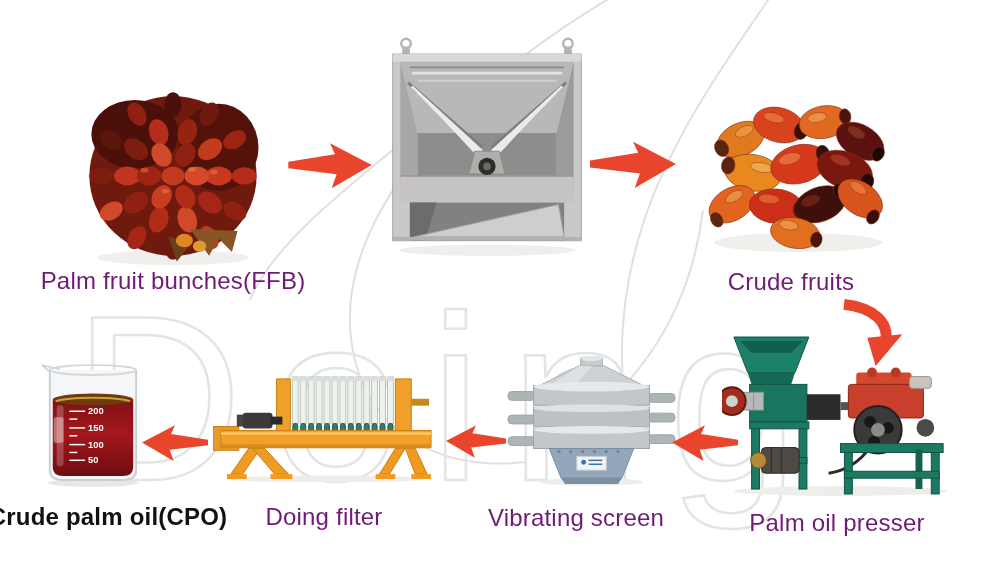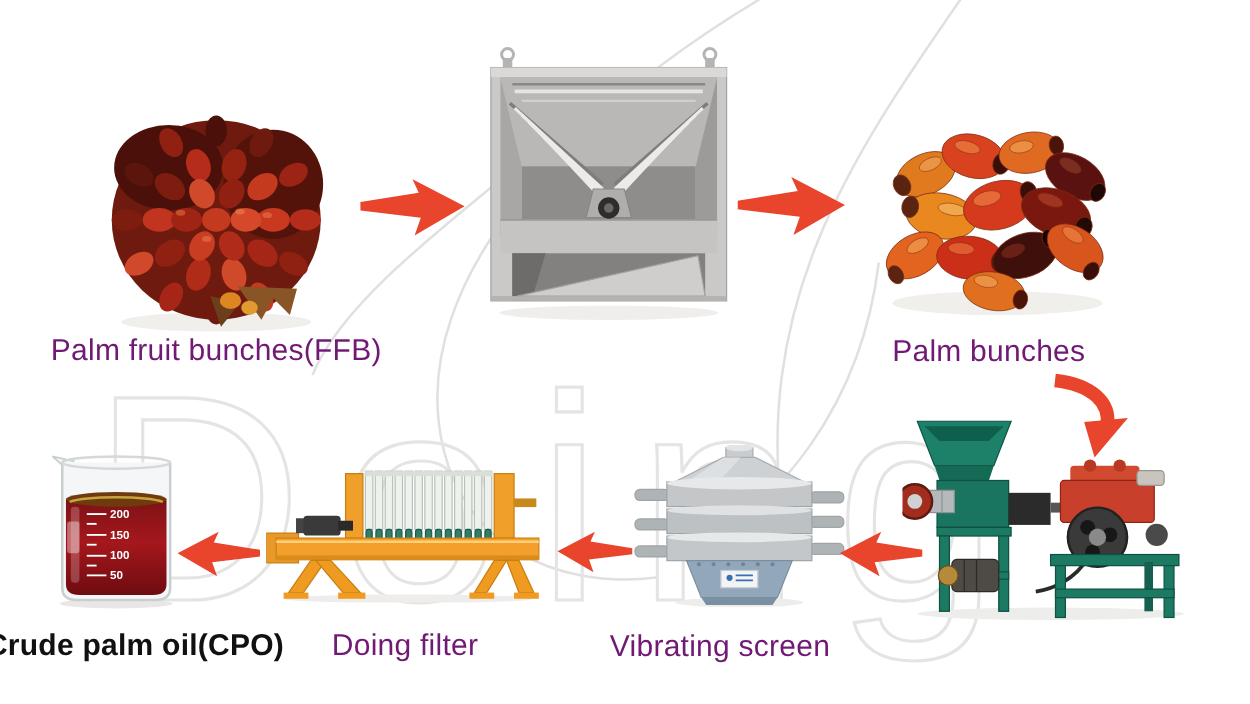--- a/index.html
+++ b/index.html
@@ -194,21 +194,21 @@
         <g transform="rotate(10 112 158)">
             <ellipse cx="112" cy="158" rx="26" ry="16" fill="#e07020"></ellipse>
             <ellipse cx="135" cy="161" rx="6" ry="8" fill="#4a1408"></ellipse>
             <ellipse cx="104" cy="151" rx="10" ry="5" fill="#f2a85c" opacity=".6"></ellipse>
           </g>
       </g>
     </svg>
   </figure>
 
   <div class="label" style="left:173px;top:267px">Palm fruit bunches(FFB)</div>
-  <div class="label" style="left:791px;top:268px">Palm bunches</div>
+  <div class="label" style="left:791px;top:268px">Crude fruits</div>
 
   <div class="arrow" style="left:286px;top:140px;width:88px;height:50px">
     <svg viewBox="0 0 100 60">
         <polygon points="0,26 56,17 50,4 100,30 52,58 58,41 0,34" fill="var(--arrow)"></polygon>
       </svg>
   </div>
   <div class="arrow" style="left:590px;top:138px;width:86px;height:52px">
     <svg viewBox="0 0 100 60">
         <polygon points="0,26 56,17 50,4 100,30 52,58 58,41 0,34" fill="var(--arrow)"></polygon>
       </svg>
@@ -403,20 +403,21 @@
         <text x="49" y="72">150</text>
         <text x="49" y="89">100</text>
         <text x="49" y="105">50</text>
       </g>
     </svg>
   </figure>
 
   <div class="label bold" style="left:108px;top:503px">Crude palm oil(CPO)</div>
   <div class="label" style="left:324px;top:503px">Doing filter</div>
   <div class="label" style="left:576px;top:504px">Vibrating screen</div>
+  <div class="label" style="left:837px;top:509px">Palm oil presser</div>
 
   <div class="arrow left" style="left:672px;top:420px;width:66px;height:45px">
     <svg viewBox="0 0 100 60">
         <polygon points="0,26 56,17 50,4 100,30 52,58 58,41 0,34" fill="var(--arrow)"></polygon>
       </svg>
   </div>
   <div class="arrow left" style="left:446px;top:420px;width:60px;height:42px">
     <svg viewBox="0 0 100 60">
         <polygon points="0,26 56,17 50,4 100,30 52,58 58,41 0,34" fill="var(--arrow)"></polygon>
       </svg>

